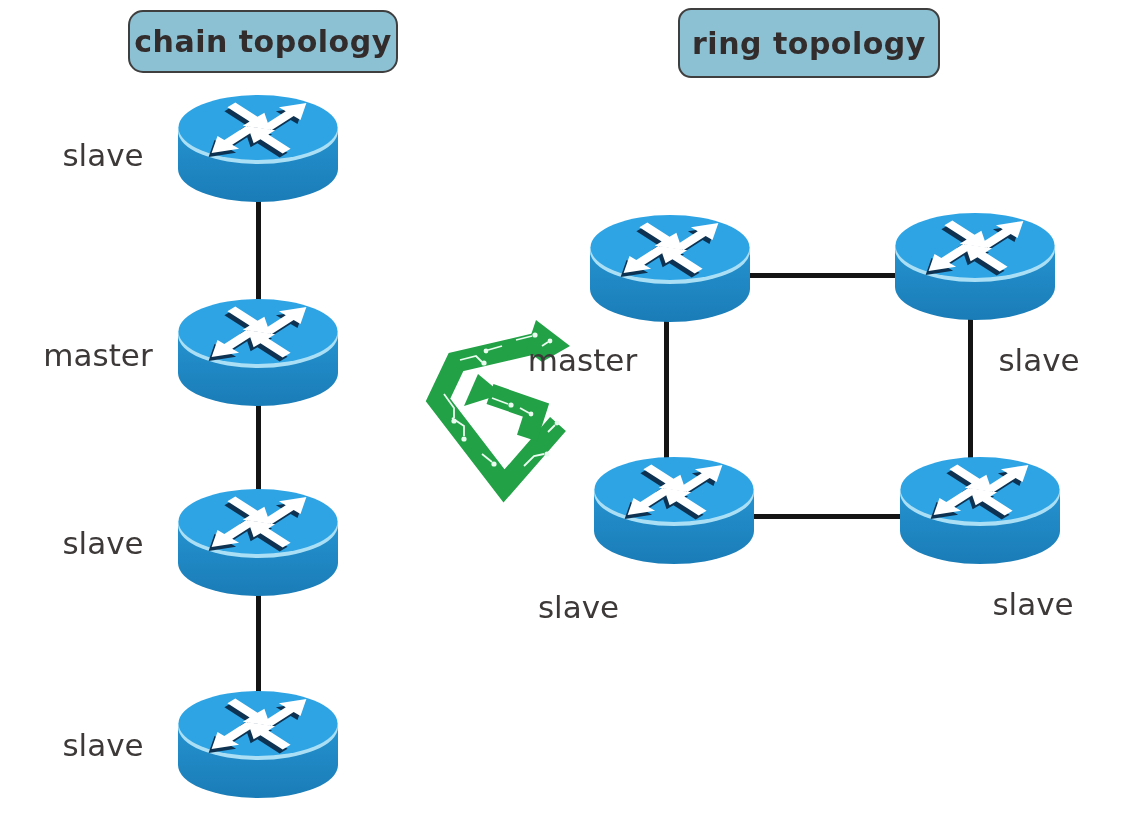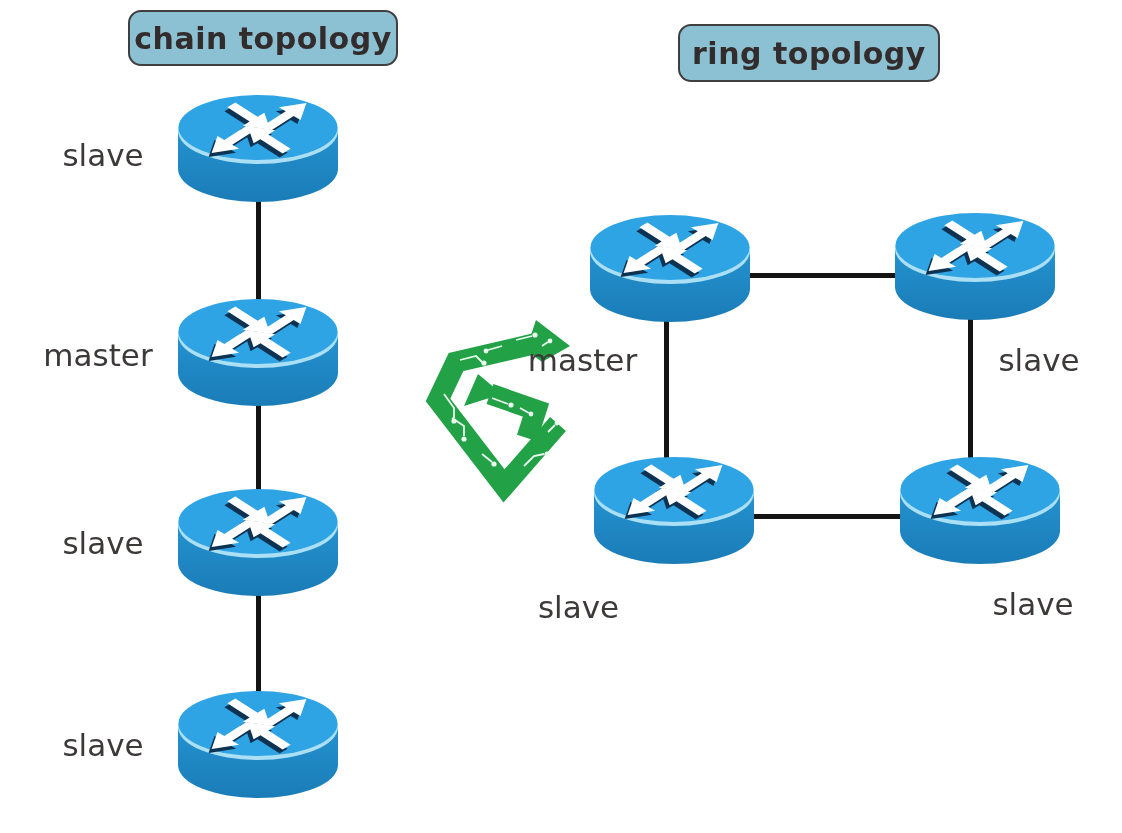--- a/index.html
+++ b/index.html
@@ -23,22 +23,22 @@
     color: #332c2c;
     font-weight: bold;
     font-size: 30px;
     display: flex;
     align-items: center;
     justify-content: center;
     letter-spacing: 0.5px;
     z-index: 4;
     box-sizing: border-box;
   }
-  #chain-title { left: 128px; top: 10px; width: 270px; height: 56px; }
-  #ring-title  { left: 678px; top: 24px;  width: 262px; height: 58px; text-align: center; }
+  #chain-title { left: 128px; top: 10px; width: 270px; height: 63px; border-radius: 15px; }
+  #ring-title  { left: 678px; top: 8px;  width: 262px; height: 70px; text-align: center; }
 
   .node-label {
     position: absolute;
     color: #3d3939;
     font-weight: normal;
     font-size: 31px;
     text-align: center;
     line-height: 38px;
     z-index: 5;
     white-space: nowrap;

